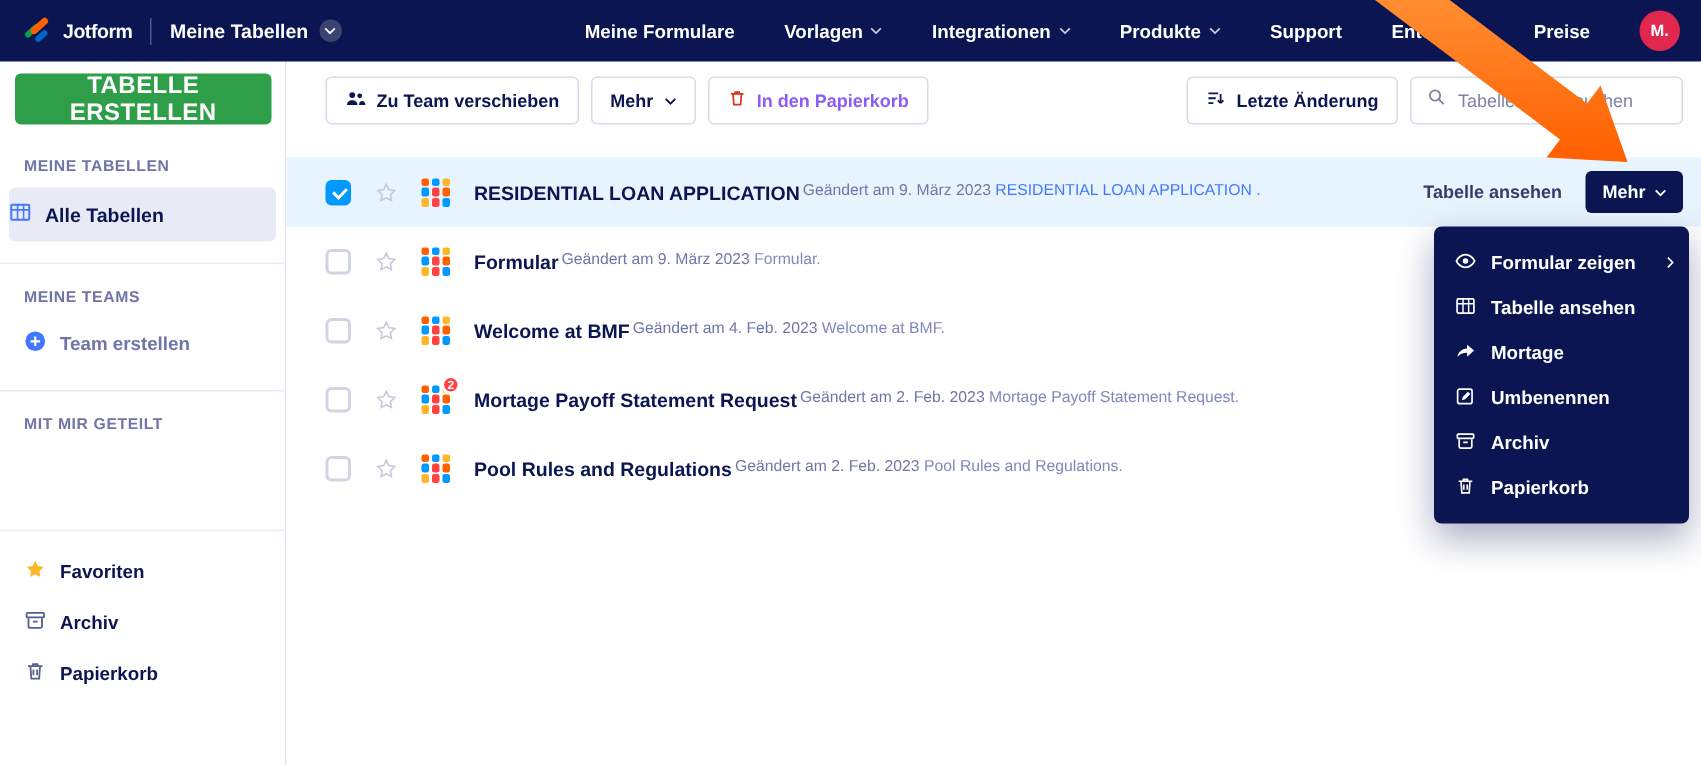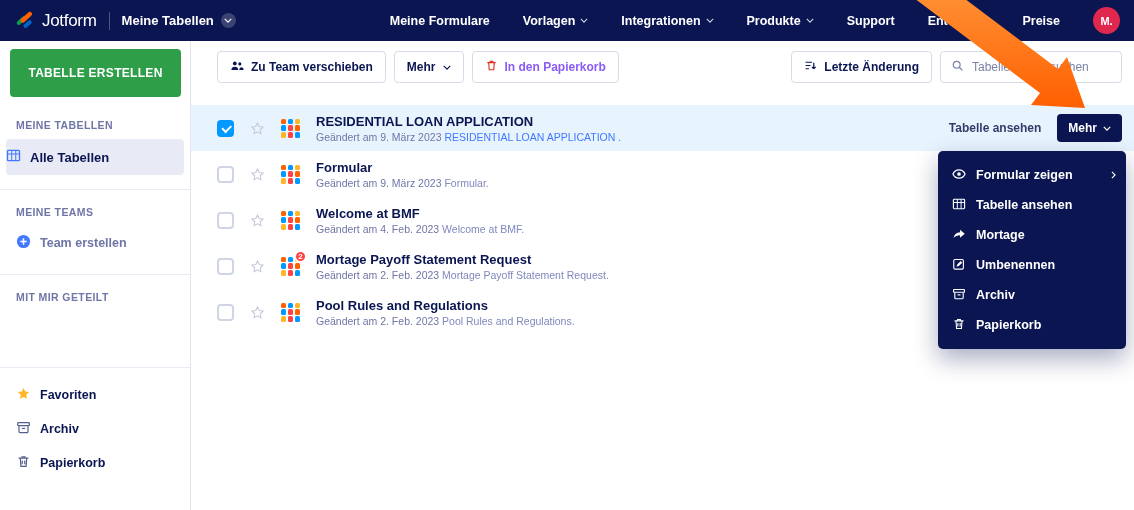--- a/index.html
+++ b/index.html
@@ -10,36 +10,36 @@
   *{box-sizing:border-box;margin:0;padding:0}
   html,body{width:1134px;height:510px}
   body{position:relative;overflow:hidden;background:#fff;
        font-family:"Liberation Sans",sans-serif;color:var(--navy)}
 
   
   .navbar{position:absolute;top:0;left:0;right:0;height:41px;background:var(--navy);
           display:flex;align-items:center;justify-content:space-between;padding:0 14px;z-index:10}
   .nav-left{display:flex;align-items:center;gap:12px}
   .logo{display:flex;align-items:center;gap:7px;cursor:pointer}
-  .logo-text{color:#fff;font-size:17px;font-weight:400;letter-spacing:-.3px}
+  .logo-text{color:#fff;font-size:13px;font-weight:700;letter-spacing:-.3px}
   .nav-sep{width:1px;height:18px;background:rgba(255,255,255,.28)}
   .workspace{display:flex;align-items:center;gap:7px;color:#fff;font-size:13px;font-weight:600;cursor:pointer}
   .ws-chev{width:15px;height:15px;border-radius:50%;background:rgba(255,255,255,.2);
            display:flex;align-items:center;justify-content:center}
   .nav-right{display:flex;align-items:center;gap:33px}
   .nav-item{display:flex;align-items:center;gap:5px;color:#fff;font-size:12.5px;font-weight:600;cursor:pointer;white-space:nowrap}
   .chev svg{display:block}
   .avatar{width:27px;height:27px;border-radius:50%;background:var(--avatar);color:#fff;
           font-size:11px;font-weight:700;display:flex;align-items:center;justify-content:center;cursor:pointer}
 
   
   .sidebar{position:absolute;top:41px;left:0;bottom:0;width:191px;background:#fff;
            border-right:1px solid #e3e5f1}
-  .create-btn{display:block;margin:8px 10px 6px;width:171px;height:48px;background:var(--green);
-              color:#fff;font-weight:700;font-size:12px;letter-spacing:.3px;border:none;border-radius:4px;
+  .create-btn{display:block;margin:8px 10px 6px;width:171px;height:34px;background:var(--green);
+              color:#fff;font-weight:700;font-size:16px;letter-spacing:.3px;border:none;border-radius:4px;
               cursor:pointer;font-family:inherit}
   .sec-title{padding:16px 16px 8px;font-size:10.5px;font-weight:700;letter-spacing:.4px;color:var(--graytext)}
   .side-sel{margin:0 6px;padding:9px 0;background:#e8eaf6;border-radius:4px;display:flex;
             align-items:center;gap:9px;font-size:13px;font-weight:600;color:var(--navy);cursor:pointer}
   .sdiv{height:1px;background:#e9ebf4;margin-top:14px}
   .side-item{display:flex;align-items:center;gap:9px;padding:8px 16px;font-size:12.5px;
              font-weight:600;color:var(--navy);cursor:pointer}
   .side-item.muted{color:var(--graytext)}
   .shared-space{height:42px}
   .footer-list{padding-top:10px}
@@ -69,32 +69,32 @@
   .star{flex:0 0 auto;cursor:pointer;display:flex}
   .gi{width:19px;height:19px;display:grid;grid-template-columns:repeat(3,1fr);gap:1.5px;
       position:relative;flex:0 0 auto;cursor:pointer}
   .gi b{border-radius:1.5px}
   .gi b:nth-child(1){background:#ff6100}.gi b:nth-child(2){background:#0099ff}.gi b:nth-child(3){background:#ffb629}
   .gi b:nth-child(4){background:#0099ff}.gi b:nth-child(5){background:#ff4342}.gi b:nth-child(6){background:#ff6100}
   .gi b:nth-child(7){background:#ffb629}.gi b:nth-child(8){background:#ff4342}.gi b:nth-child(9){background:#0099ff}
   .badge{position:absolute;top:-7px;right:-7px;min-width:13px;height:13px;padding:0 2px;border-radius:8px;
          background:#ff4342;color:#fff;font-size:8px;font-weight:700;display:flex;align-items:center;
          justify-content:center;border:2px solid #fff}
-  .row-text{display:flex;flex-direction:column;gap:2px;min-width:0}
+  .row-text{display:flex;flex-direction:row;gap:2px;min-width:0}
   .row-title{font-size:13px;font-weight:700;color:var(--navy);white-space:nowrap;cursor:pointer}
   .row-sub{font-size:10.5px;color:var(--graytext);white-space:nowrap}
   .sub-link{color:#7f88bd;cursor:pointer}
   .row.selected .sub-link{color:var(--linkblue)}
   .row-actions{margin-left:auto;display:flex;align-items:center;gap:16px}
   .view-link{font-size:12px;font-weight:700;color:#343c6a;cursor:pointer;white-space:nowrap}
   .more-dark{background:var(--navy);color:#fff;font-size:12px;font-weight:700;border:none;border-radius:4px;
              height:28px;padding:0 11px;display:inline-flex;align-items:center;gap:6px;cursor:pointer;font-family:inherit}
 
   
-  .ctx{position:absolute;top:110px;right:8px;width:188px;background:var(--navy);border-radius:5px;
+  .ctx{position:absolute;top:110px;right:8px;width:170px;background:var(--navy);border-radius:5px;
        padding:9px 0;box-shadow:0 10px 24px rgba(10,21,81,.35);z-index:20}
   .ctx-item{display:flex;align-items:center;gap:10px;height:30px;padding:0 14px;color:#fff;
             font-size:12.5px;font-weight:600;cursor:pointer;position:relative;white-space:nowrap}
   .ctx-item svg{flex:0 0 auto}
   .submenu-chev{position:absolute;right:10px;display:flex}
 
   
   .anno{position:absolute;left:0;top:0;z-index:30;pointer-events:none}
 </style>
 </head>

